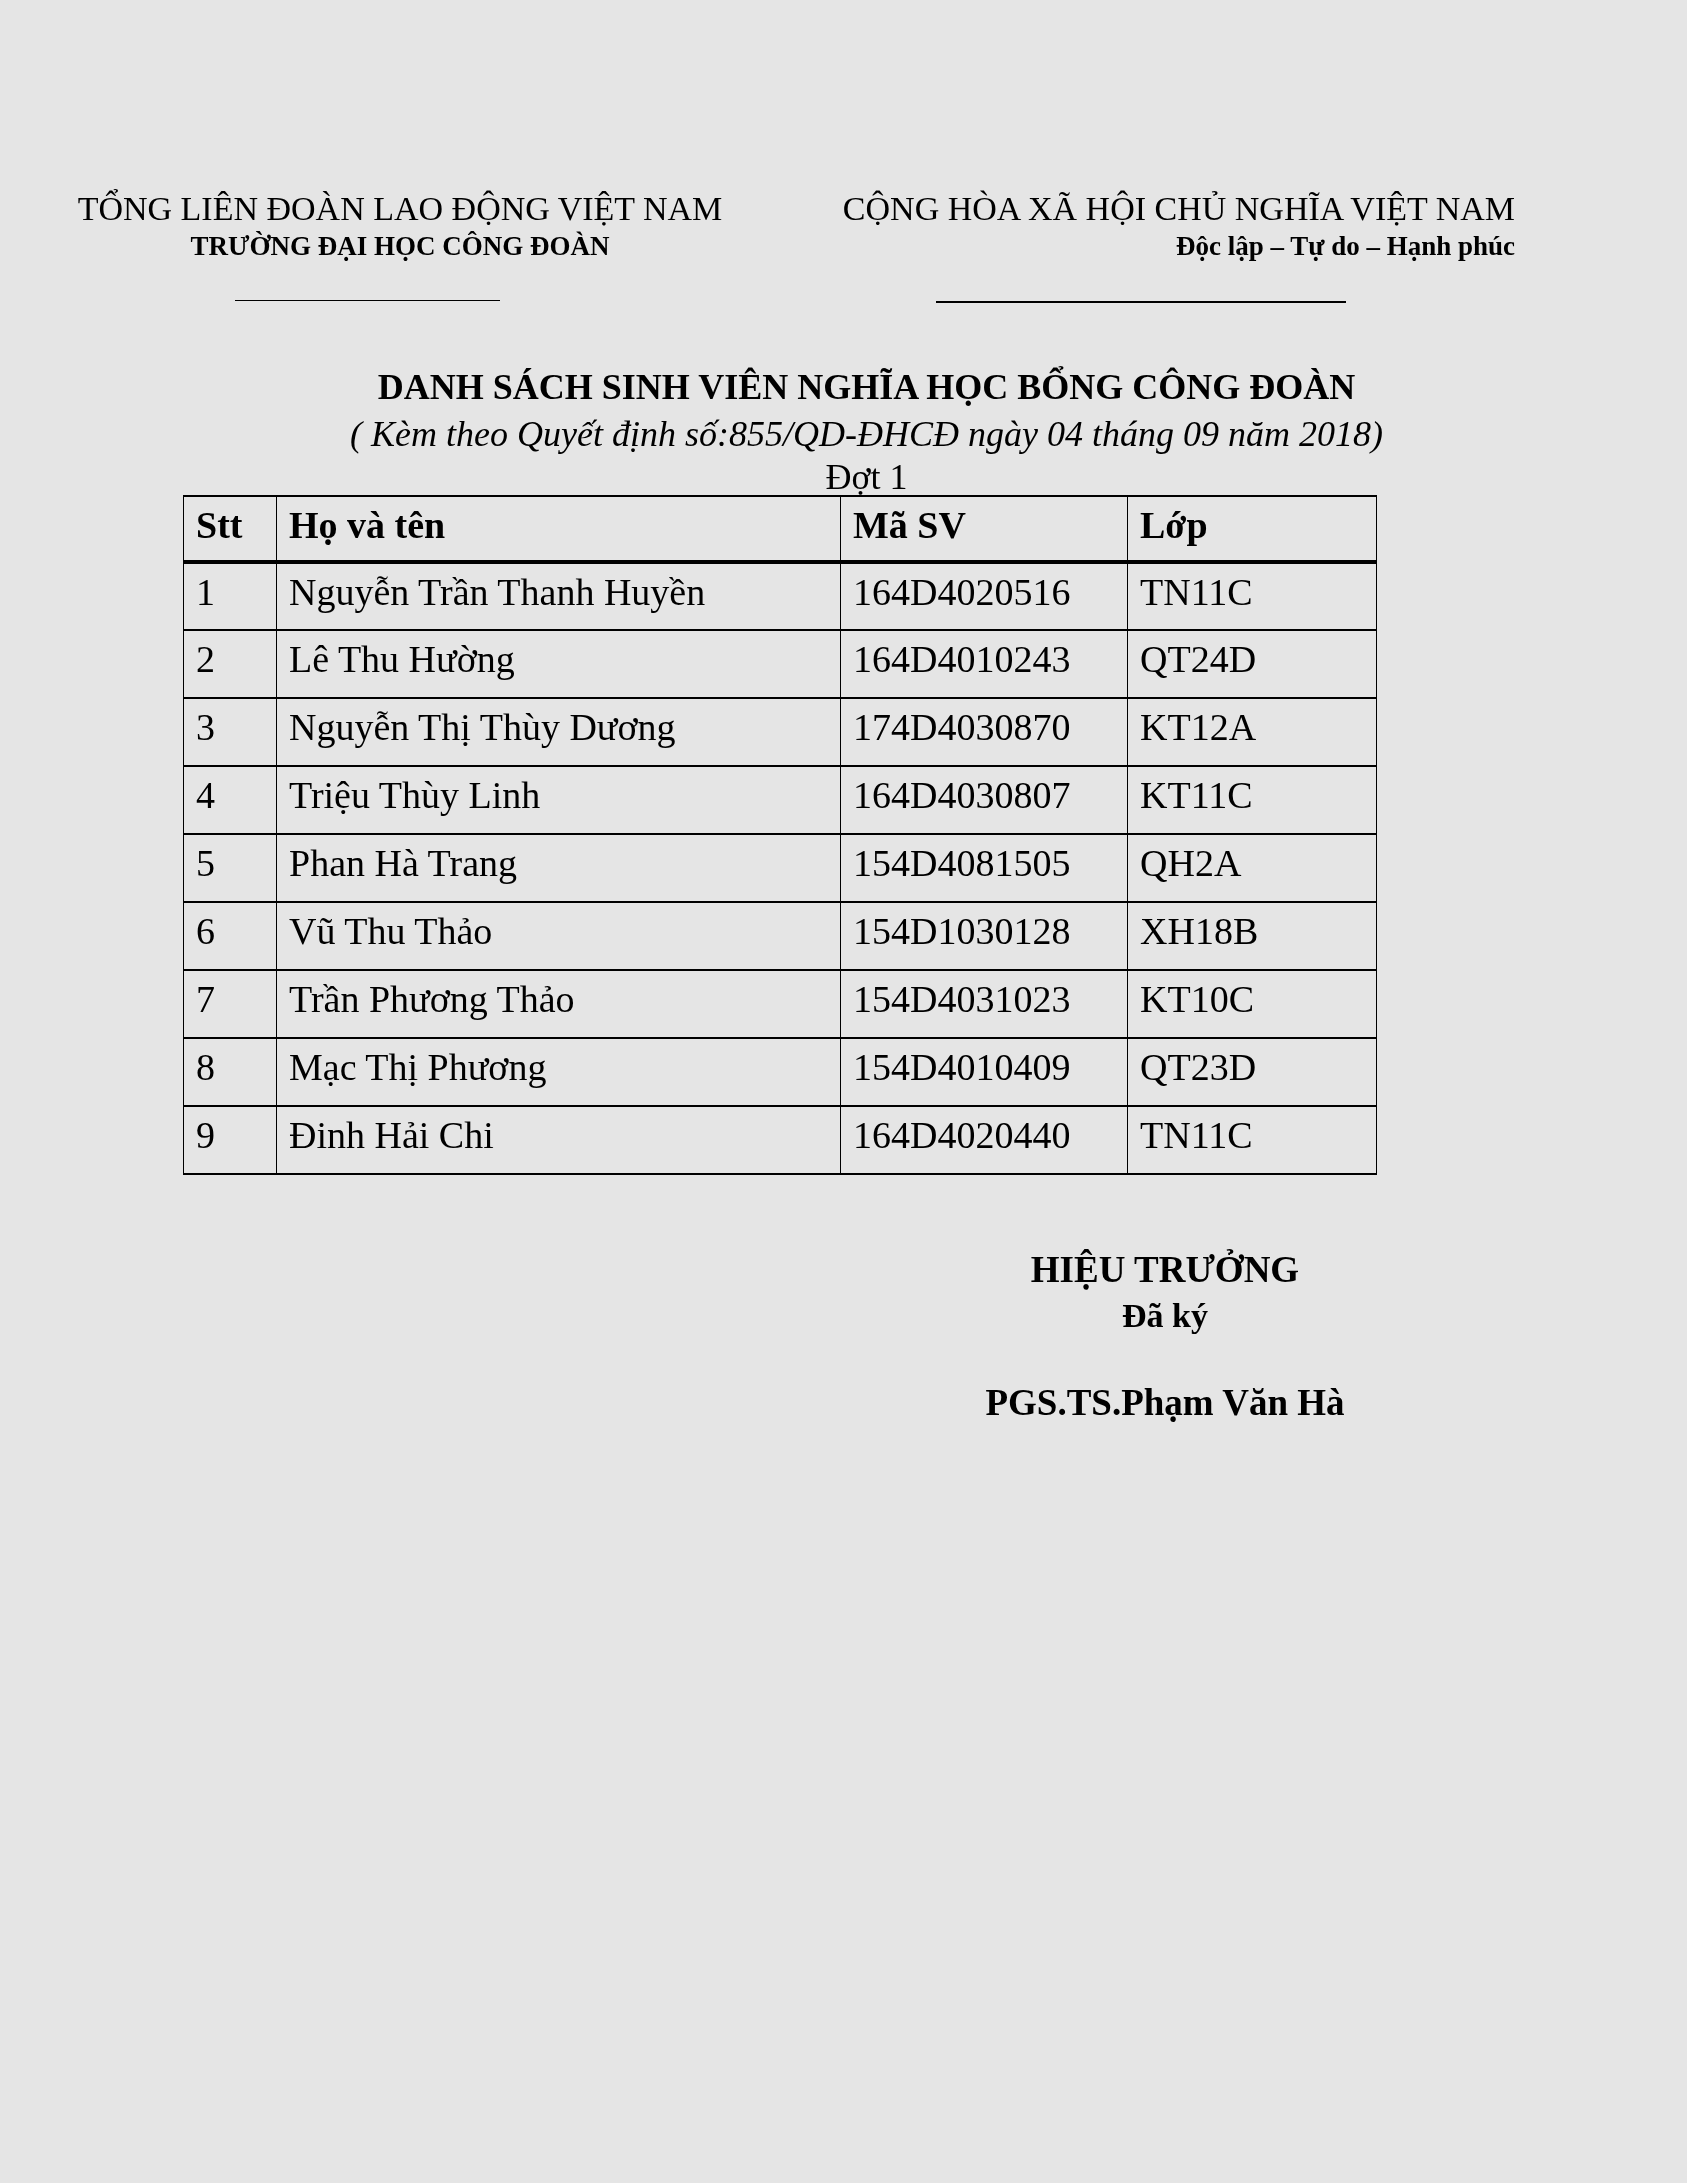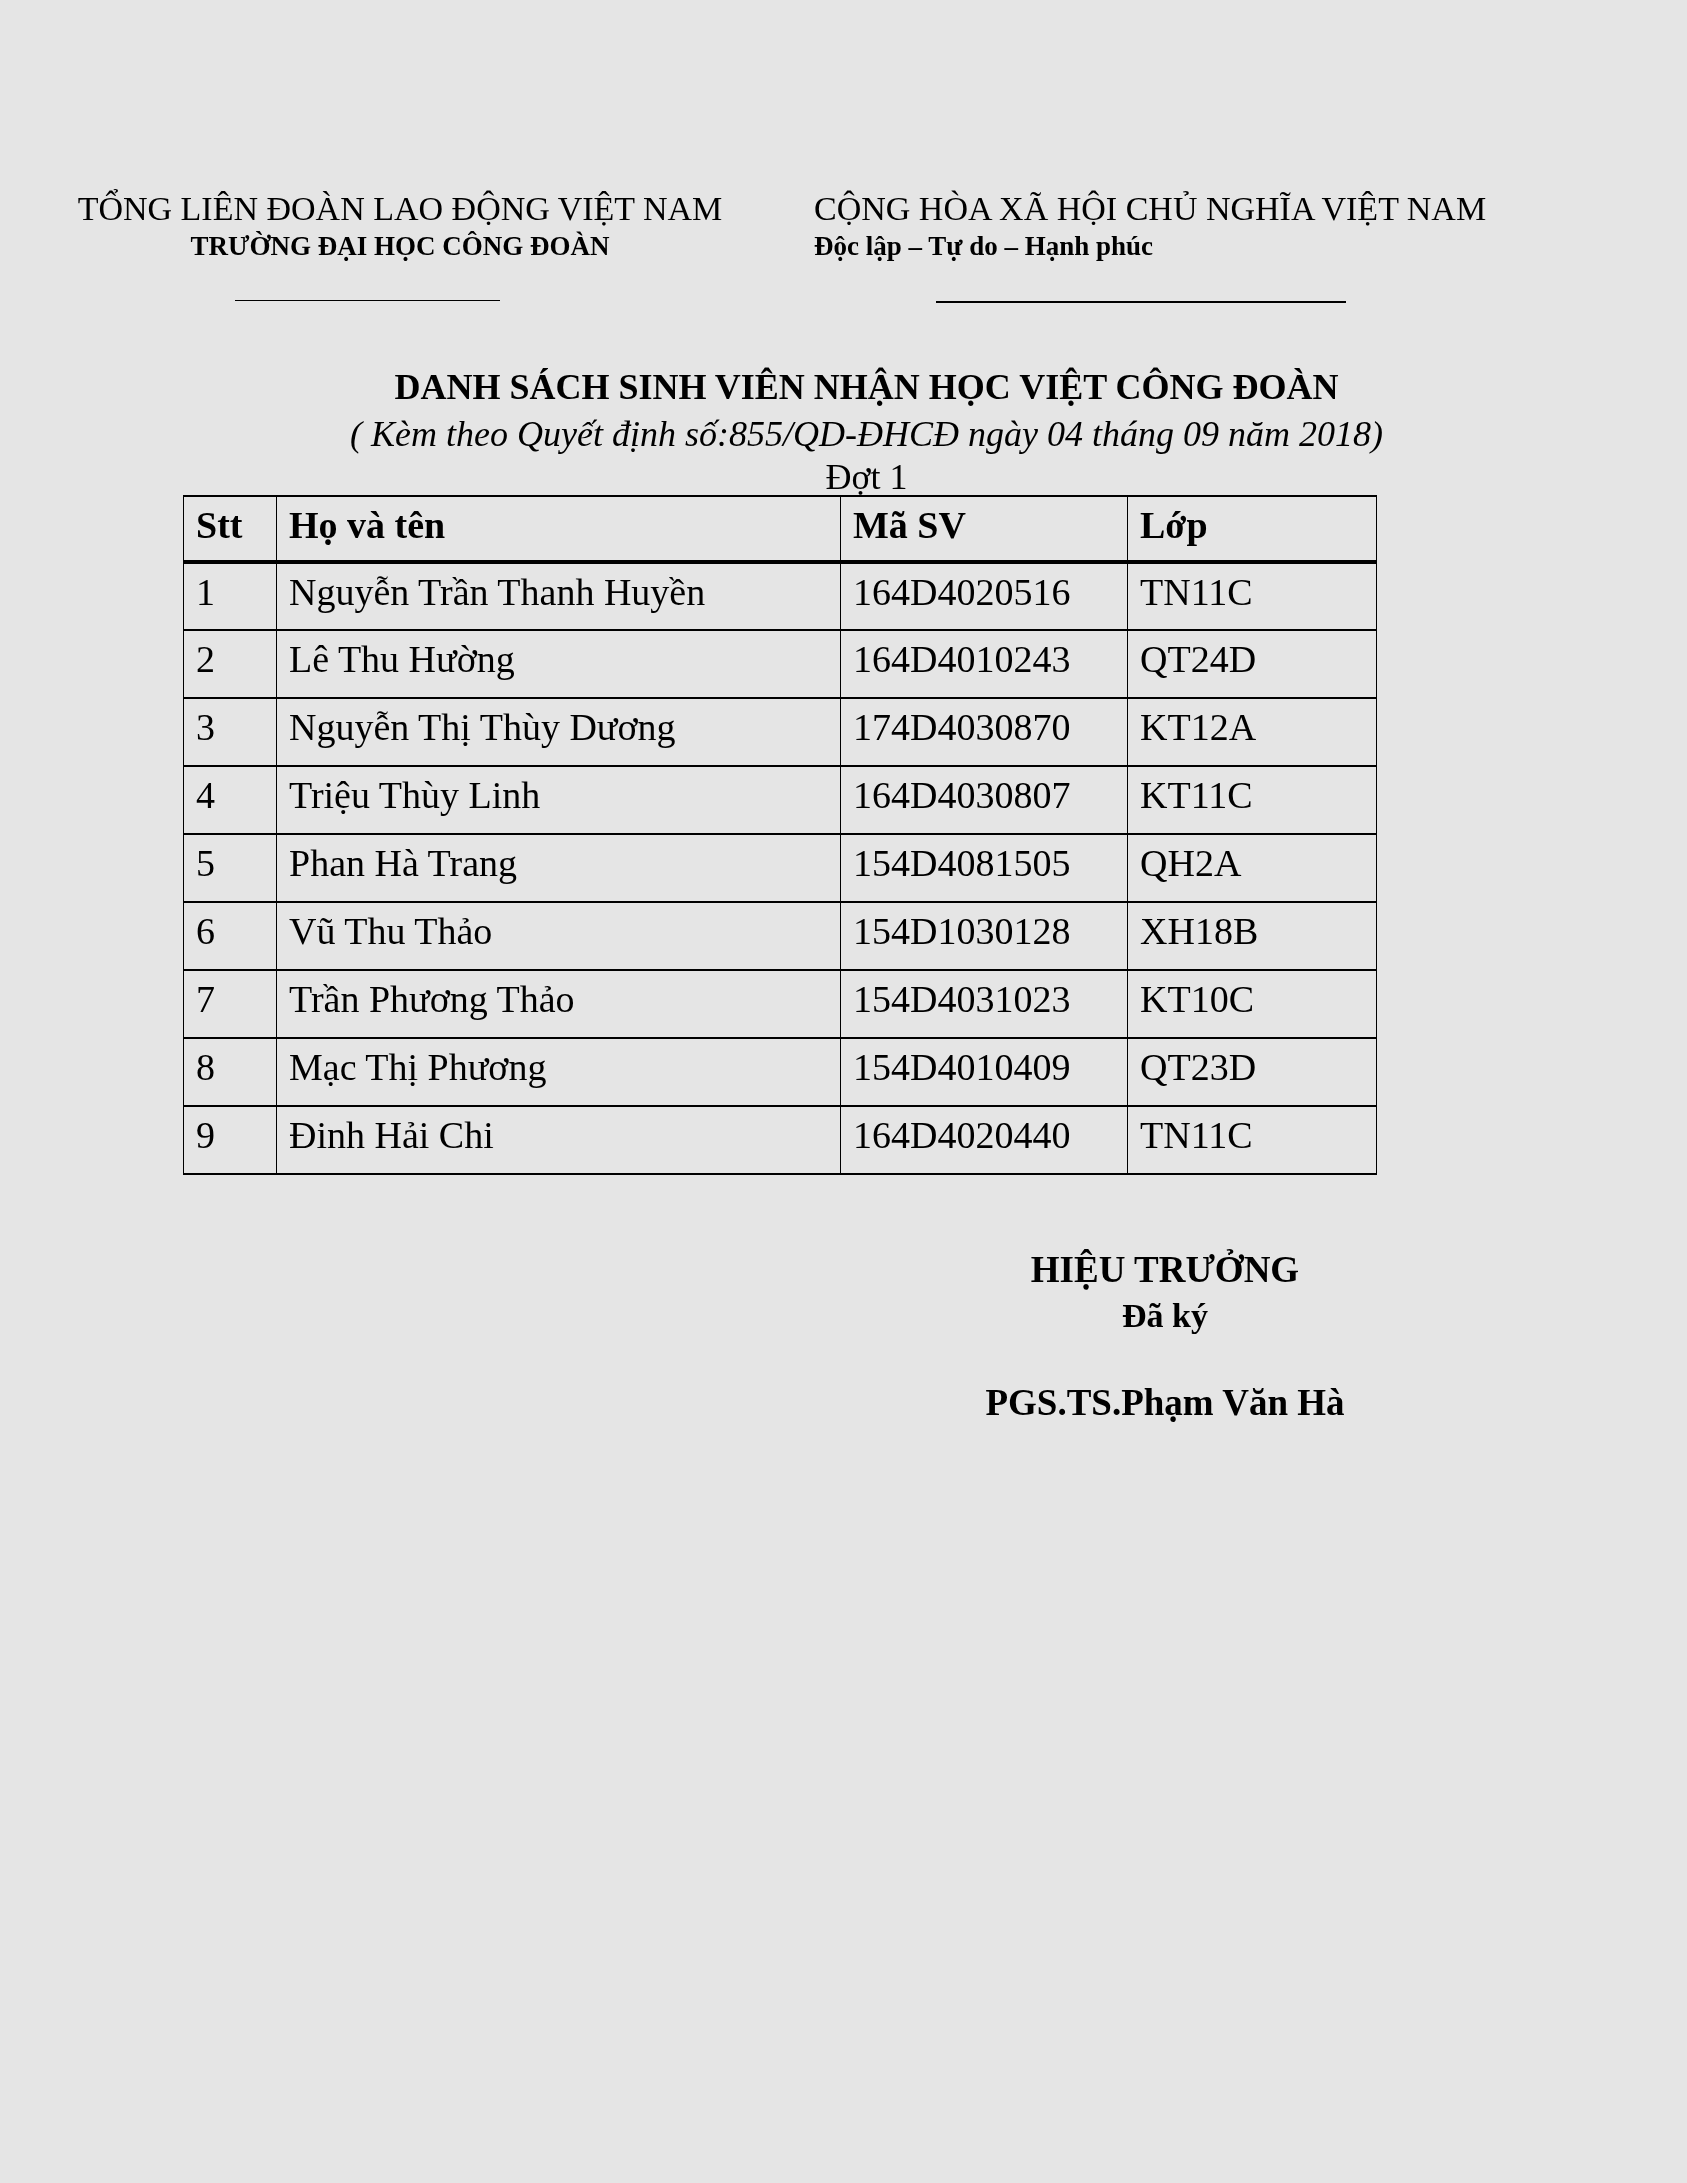--- a/index.html
+++ b/index.html
@@ -18,21 +18,21 @@
   .letterhead-left {
     position: absolute;
     left: 66px; top: 189px;
     width: 668px;
     text-align: center;
   }
   .letterhead-right {
     position: absolute;
     left: 814px; top: 189px;
     width: 701px;
-    text-align: left;
+    text-align: right;
   }
   .lh-line1 { font-size: 34px; line-height: 1.2; white-space: nowrap; }
   .lh-line2 { font-size: 27px; line-height: 1.2; font-weight: bold; white-space: nowrap; }
   .underline-left {
     position: absolute;
     left: 169px; top: 111px;
     width: 265px; height: 0;
     border-top: 1.3px solid #000;
   }
   .underline-right {
@@ -103,21 +103,21 @@
     <div class="underline-left"></div>
   </div>
 
   <div class="letterhead-right">
     <div class="lh-line1">CỘNG HÒA XÃ HỘI CHỦ NGHĨA VIỆT NAM</div>
     <div class="lh-line2">Độc lập – Tự do – Hạnh phúc</div>
     <div class="underline-right"></div>
   </div>
 
   <div class="title-block">
-    <div class="doc-title">DANH SÁCH SINH VIÊN NHẬN HỌC VIỆT CÔNG ĐOÀN</div>
+    <div class="doc-title">DANH SÁCH SINH VIÊN NGHĨA HỌC BỔNG CÔNG ĐOÀN</div>
     <div class="doc-subtitle">( Kèm theo Quyết định số:855/QD-ĐHCĐ ngày 04 tháng 09 năm 2018)</div>
     <div class="doc-batch">Đợt 1</div>
   </div>
 
   <table class="student-table">
     <colgroup>
       <col style="width:93px">
       <col style="width:564px">
       <col style="width:287px">
       <col style="width:249px">

